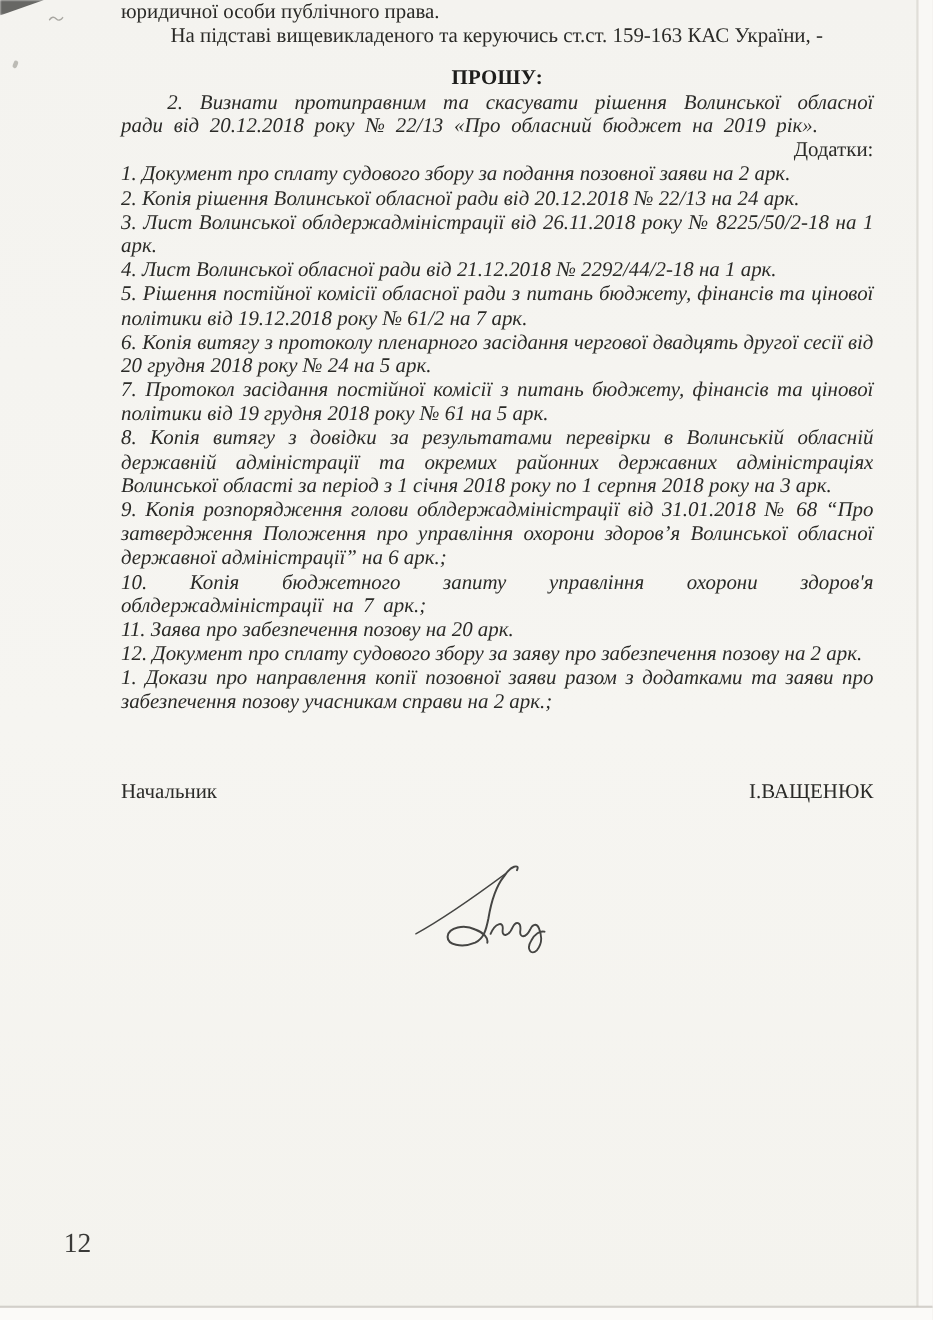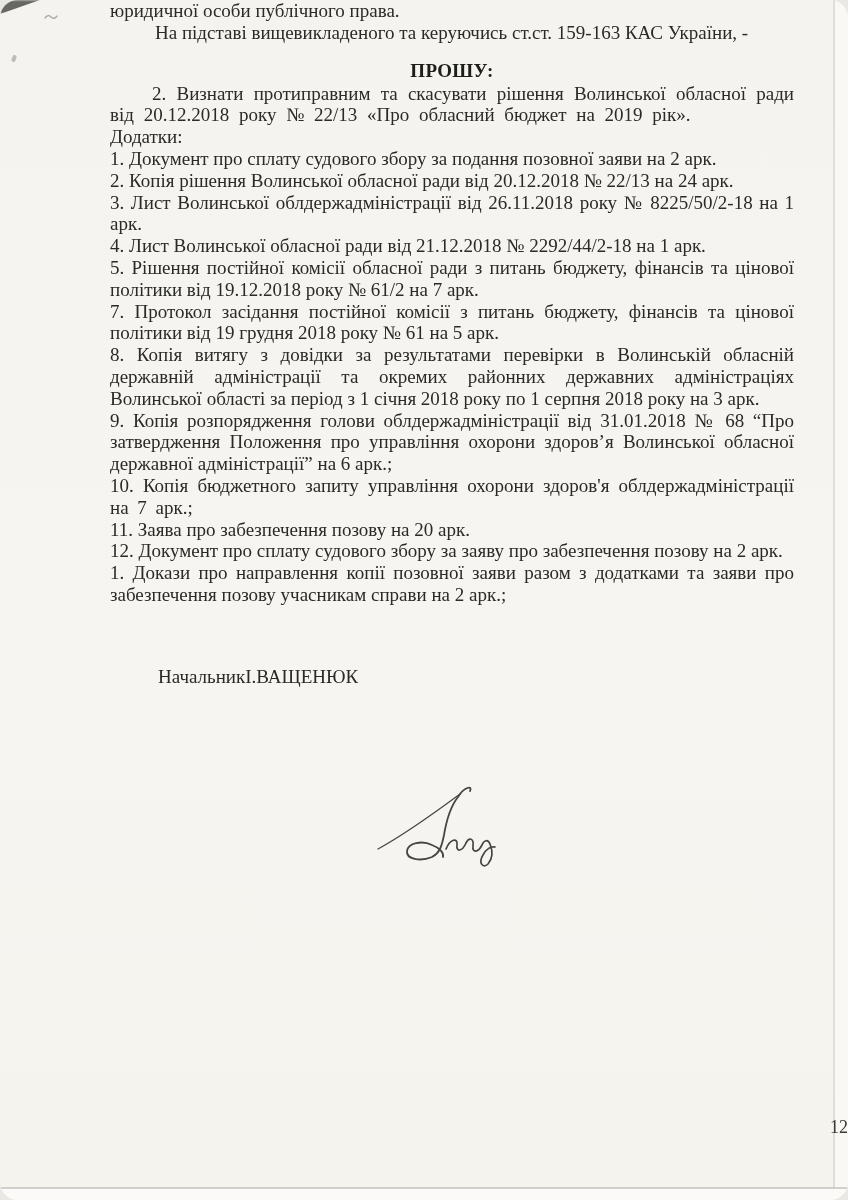--- a/index.html
+++ b/index.html
@@ -7,21 +7,20 @@
     width:848px; height:1200px;
     background:#e9e8e4;
     font-family:"Liberation Serif","DejaVu Serif",serif;
   }
   .page {
     position:relative;
     width:848px; height:1200px;
     background:linear-gradient(180deg,#f4f3ef 0%,#f6f5f1 55%,#f4f3ee 100%);
     overflow:hidden;
     color:#2a2a27;
-    border-radius:18px;
   }
   
   .corner-topleft {
     position:absolute; left:0; top:0; width:40px; height:14px;
     background:#4e4e4c;
     clip-path:polygon(0 0,100% 0,0 100%);
     filter:blur(0.8px);
     opacity:.85;
   }
   .tilde-mark { position:absolute; left:44px; top:13px; opacity:.8; }
@@ -54,32 +53,32 @@
   .content p { margin:0; }
   .cont-line { margin-top:55px; }
   .basis { margin-top:32px; text-indent:45px; }
   .heading {
     margin:15px 0 0 0; text-align:center;
     font-size:19px; line-height:24px; font-weight:bold;
     letter-spacing:.3px; color:#1d1d1b;
   }
   .req1 { margin-top:16px; text-indent:42px; }
   .req2 { text-indent:42px; }
-  .just { text-align:justify; text-align-last:left; hyphens:none; }
+  .just { text-align:justify; text-align-last:left; hyphens:none;font-style:italic; }
   .ws5 { word-spacing:5px; }
   .ws4 { word-spacing:4px; }
-  .attach-label { margin-top:25px; }
+  .attach-label { margin-top:25px;text-align:right; }
   .sign-row {
     margin-top:60px;
-    display:flex; align-items:baseline;margin-left:48px;
+    display:flex; justify-content:space-between; align-items:baseline;
   }
   .signature-svg { position:absolute; left:374px; top:783px; }
   .page-number {
     position:absolute; left:58px; right:0; top:1117px;
-    text-align:right; font-size:18px; color:#3a3a38;
+    text-align:left; font-size:25px; color:#3a3a38;
   }
 </style>
 </head>
 <body>
 
 <div class="page">
 
   <div class="corner-topleft"></div>
   <svg class="tilde-mark" width="14" height="8" viewBox="0 0 14 8">
     <path d="M1,5 Q4,1 7,4 T13,3" fill="none" stroke="#97958f" stroke-width="1.3" stroke-linecap="round"></path>
@@ -99,20 +98,21 @@
 
     <p class="req2 just ws5">2. Визнати протиправним та скасувати рішення Волинської обласної ради від 20.12.2018 року № 22/13 «Про обласний бюджет на 2019 рік».</p>
 
     <p class="attach-label">Додатки:</p>
 
     <p class="just">1. Документ про сплату судового збору за подання позовної заяви на 2 арк.</p>
     <p class="just">2. Копія рішення Волинської обласної ради від 20.12.2018 № 22/13 на 24 арк.</p>
     <p class="just">3. Лист Волинської облдержадміністрації від 26.11.2018 року № 8225/50/2-18 на 1 арк.</p>
     <p class="just">4. Лист Волинської обласної ради від 21.12.2018 № 2292/44/2-18 на 1 арк.</p>
     <p class="just">5. Рішення постійної комісії обласної ради з питань бюджету, фінансів та цінової політики від 19.12.2018 року № 61/2 на 7 арк.</p>
+    <p class="just">6. Копія витягу з протоколу пленарного засідання чергової двадцять другої сесії від 20 грудня 2018 року № 24 на 5 арк.</p>
     <p class="just">7. Протокол засідання постійної комісії з питань бюджету, фінансів та цінової політики від 19 грудня 2018 року № 61 на 5 арк.</p>
     <p class="just">8. Копія витягу з довідки за результатами перевірки в Волинській обласній державній адміністрації та окремих районних державних адміністраціях Волинської області за період з 1 січня 2018 року по 1 серпня 2018 року на 3 арк.</p>
     <p class="just">9. Копія розпорядження голови облдержадміністрації від 31.01.2018 № 68 “Про затвердження Положення про управління охорони здоров’я Волинської обласної державної адміністрації” на 6 арк.;</p>
     <p class="just ws4">10. Копія бюджетного запиту управління охорони здоров'я облдержадміністрації на 7 арк.;</p>
     <p class="just">11. Заява про забезпечення позову на 20 арк.</p>
     <p class="just">12. Документ про сплату судового збору за заяву про забезпечення позову на 2 арк.</p>
     <p class="just">1. Докази про направлення копії позовної заяви разом з додатками та заяви про забезпечення позову учасникам справи на 2 арк.;</p>
 
     <div class="sign-row">
       <span>Начальник</span>

